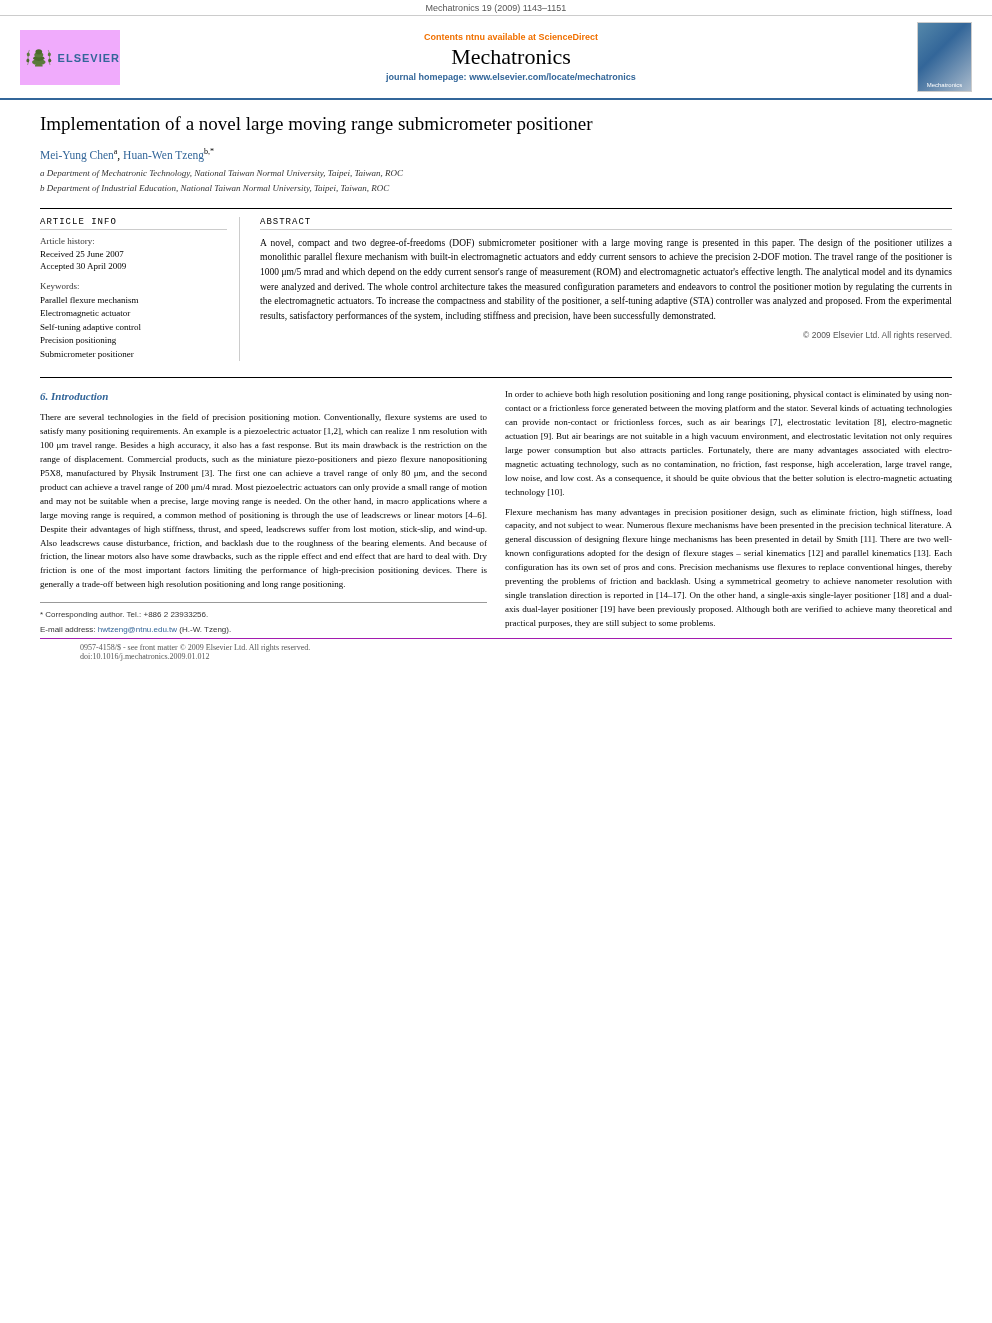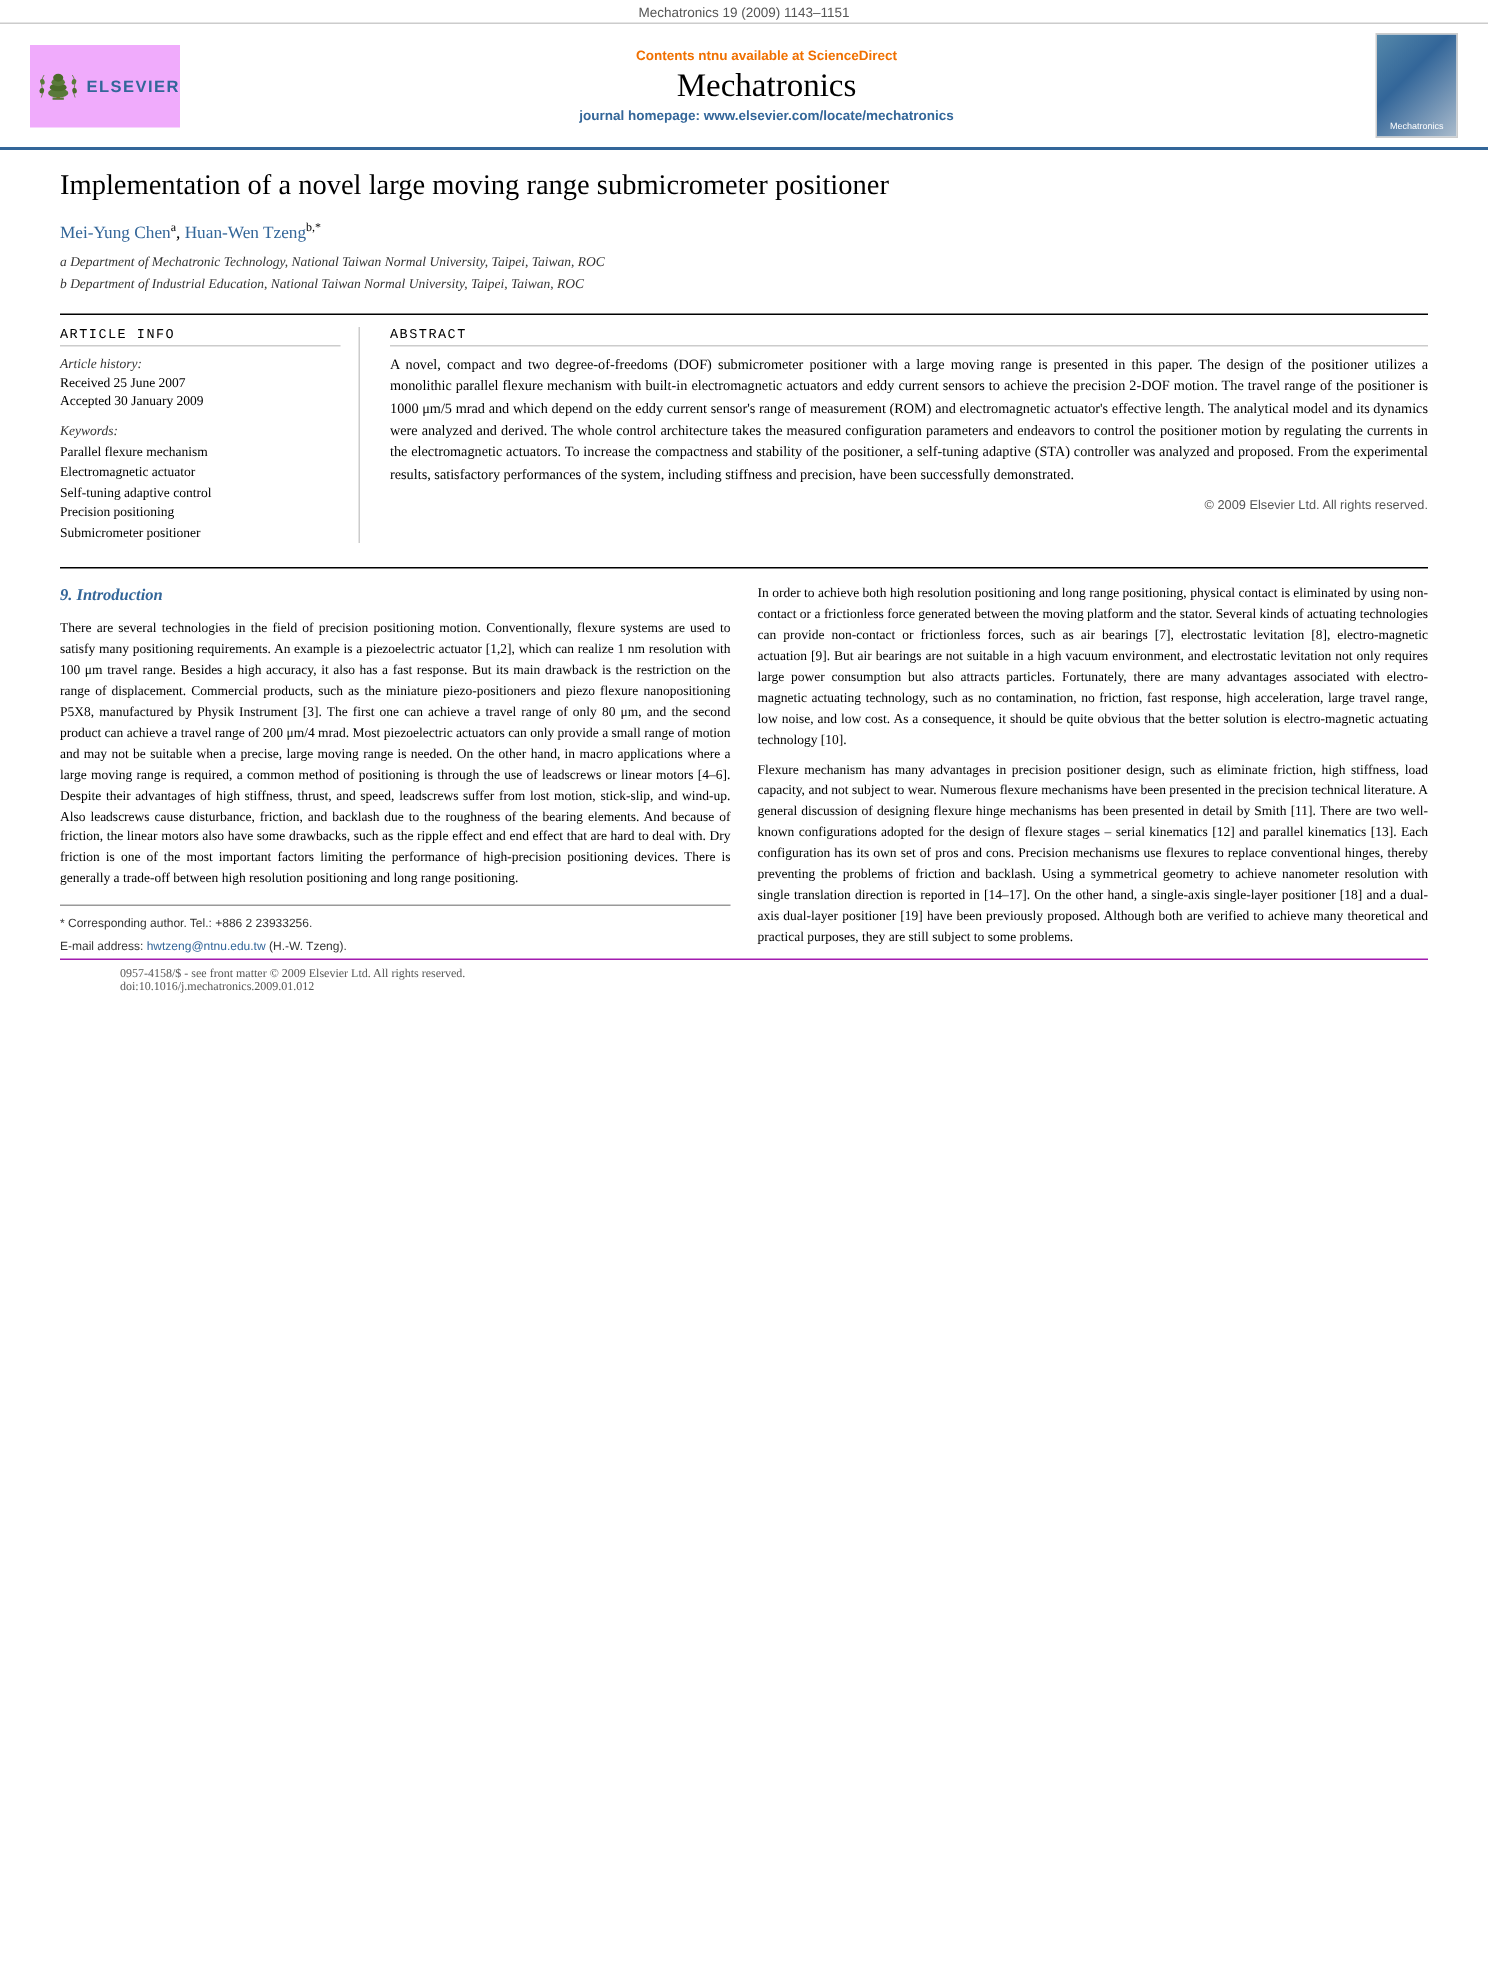--- a/index.html
+++ b/index.html
@@ -168,21 +168,20 @@
       font-variant: small-caps;
       letter-spacing: 1px;
       color: #000;
       text-transform: uppercase;
       margin-bottom: 6px;
       border-bottom: 1px solid #ccc;
       padding-bottom: 2px;
     }
     .info-subsection-label {
       font-size: 9px;
-      font-style: italic;
       color: #333;
       margin-bottom: 3px;
     }
     .info-item {
       font-size: 9px;
       color: #000;
       margin-bottom: 2px;
     }
     .keywords-list {
       font-size: 9px;
@@ -325,21 +324,21 @@
     <p>b Department of Industrial Education, National Taiwan Normal University, Taipei, Taiwan, ROC</p>
   </div>
 
   <div class="info-abstract">
 
     <div class="article-info">
       <div class="section-label">Article Info</div>
 
       <div class="info-subsection-label">Article history:</div>
       <div class="info-item">Received 25 June 2007</div>
-      <div class="info-item" style="margin-bottom:10px;">Accepted 30 January 2009</div>
+      <div class="info-item" style="margin-bottom:10px;">Accepted 30 April 2009</div>
 
       <div class="info-subsection-label">Keywords:</div>
       <div class="keywords-list">
         <p>Parallel flexure mechanism</p>
         <p>Electromagnetic actuator</p>
         <p>Self-tuning adaptive control</p>
         <p>Precision positioning</p>
         <p>Submicrometer positioner</p>
       </div>
     </div>
@@ -348,21 +347,21 @@
       <div class="section-label">Abstract</div>
       <div class="abstract-text">A novel, compact and two degree-of-freedoms (DOF) submicrometer positioner with a large moving range is presented in this paper. The design of the positioner utilizes a monolithic parallel flexure mechanism with built-in electromagnetic actuators and eddy current sensors to achieve the precision 2-DOF motion. The travel range of the positioner is 1000 μm/5 mrad and which depend on the eddy current sensor's range of measurement (ROM) and electromagnetic actuator's effective length. The analytical model and its dynamics were analyzed and derived. The whole control architecture takes the measured configuration parameters and endeavors to control the positioner motion by regulating the currents in the electromagnetic actuators. To increase the compactness and stability of the positioner, a self-tuning adaptive (STA) controller was analyzed and proposed. From the experimental results, satisfactory performances of the system, including stiffness and precision, have been successfully demonstrated.</div>
       <div class="copyright-line">© 2009 Elsevier Ltd. All rights reserved.</div>
     </div>
 
   </div>
 
   <div class="body-columns">
 
     <div class="body-col">
-      <div class="section-heading">9. Introduction</div>
+      <div class="section-heading">6. Introduction</div>
       <p class="body-para">There are several technologies in the field of precision positioning motion. Conventionally, flexure systems are used to satisfy many positioning requirements. An example is a piezoelectric actuator [1,2], which can realize 1 nm resolution with 100 μm travel range. Besides a high accuracy, it also has a fast response. But its main drawback is the restriction on the range of displacement. Commercial products, such as the miniature piezo-positioners and piezo flexure nanopositioning P5X8, manufactured by Physik Instrument [3]. The first one can achieve a travel range of only 80 μm, and the second product can achieve a travel range of 200 μm/4 mrad. Most piezoelectric actuators can only provide a small range of motion and may not be suitable when a precise, large moving range is needed. On the other hand, in macro applications where a large moving range is required, a common method of positioning is through the use of leadscrews or linear motors [4–6]. Despite their advantages of high stiffness, thrust, and speed, leadscrews suffer from lost motion, stick-slip, and wind-up. Also leadscrews cause disturbance, friction, and backlash due to the roughness of the bearing elements. And because of friction, the linear motors also have some drawbacks, such as the ripple effect and end effect that are hard to deal with. Dry friction is one of the most important factors limiting the performance of high-precision positioning devices. There is generally a trade-off between high resolution positioning and long range positioning.</p>
 
       <div class="footer-notes">
         <p>* Corresponding author. Tel.: +886 2 23933256.</p>
         <p>
           <span>E-mail address: </span><span style="color:#336699;cursor:pointer;">hwtzeng@ntnu.edu.tw</span>
           <span>(H.-W. Tzeng).</span>
         </p>
       </div>
     </div>

